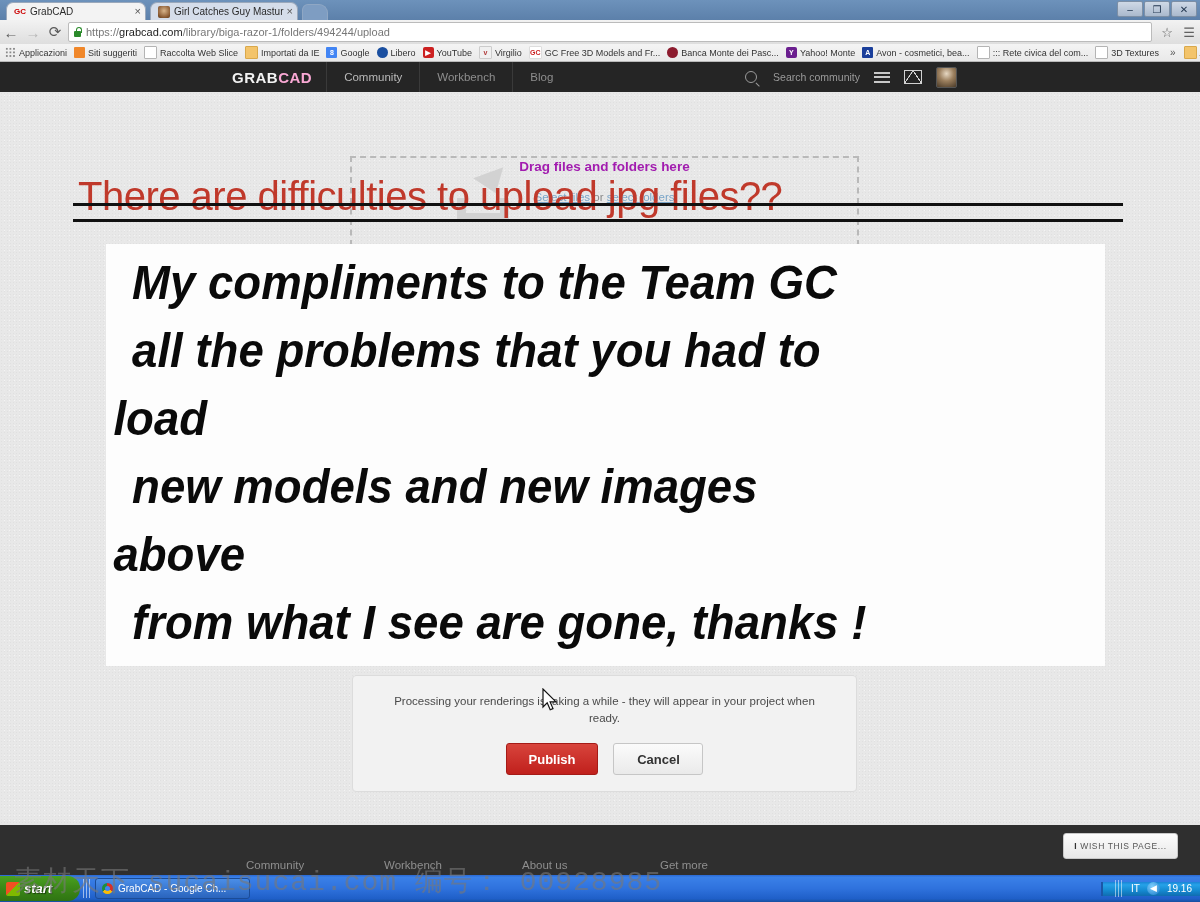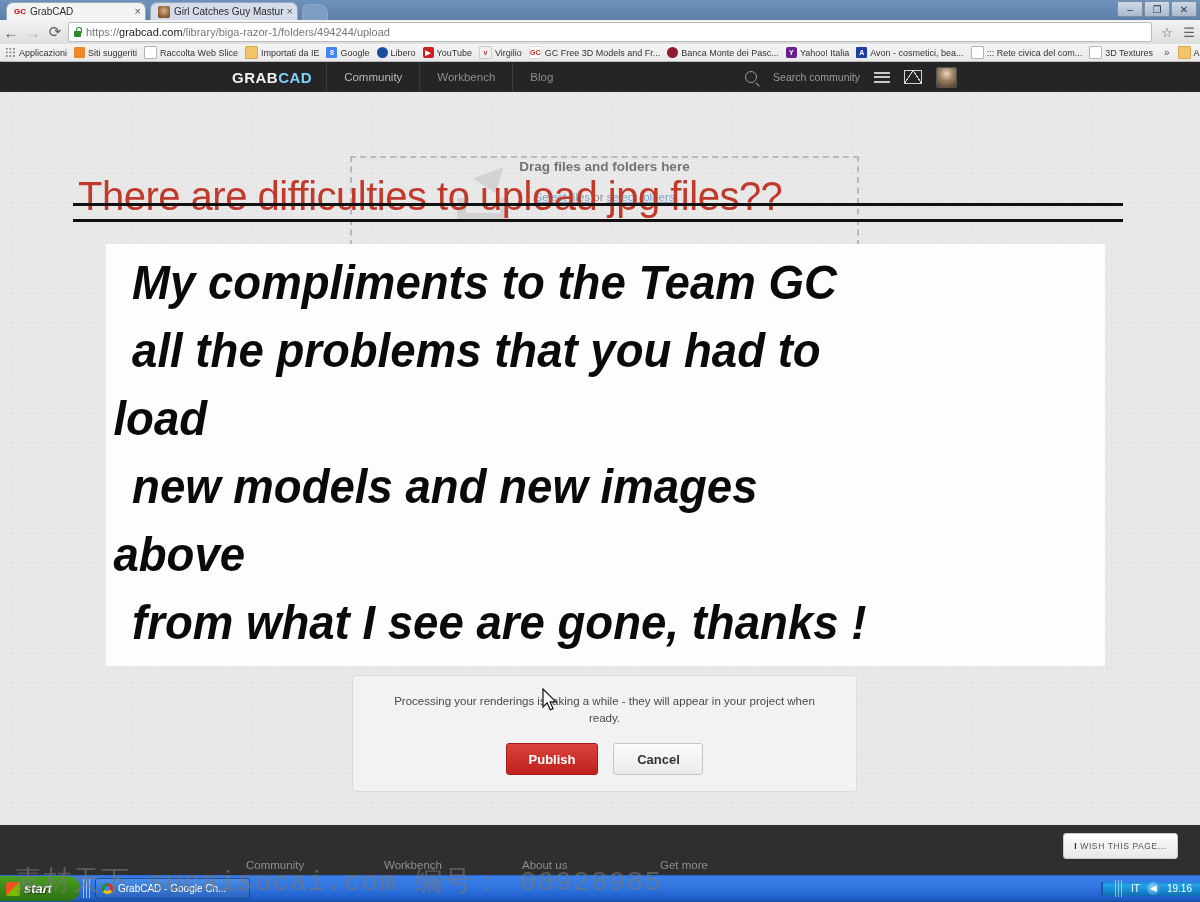--- a/index.html
+++ b/index.html
@@ -178,21 +178,21 @@
     position: absolute; left: 0; top: 0;
     width: 1200px; height: 30px;
     background: #252525;
     display: flex; align-items: center;
   }
   .brand {
     margin-left: 232px; font-size: 15px; font-weight: bold;
     letter-spacing: 0.5px;
   }
   .brand .grab { color: #f2f2f2; }
-  .brand .cad  { color: #7dd3fc; }
+  .brand .cad  { color: #f9a8d4; }
   .nav-link {
     color: #b9b9b9; font-size: 11.5px;
     padding: 0 17px; height: 30px;
     display: flex; align-items: center;
     border-left: 1px solid #3a3a3a;
     margin-left: 14px;
   }
   .nav-link + .nav-link { margin-left: 0; }
   .nav-link.dim { color: #8e8e8e; }
   .hdr-right {
@@ -229,21 +229,21 @@
   
   .dropzone {
     position: absolute; left: 350px; top: 94px;
     width: 509px; height: 90px;
     border: 2px dashed #b9b9b9;
     box-sizing: border-box;
     text-align: center;
   }
   .dz-title {
     position:absolute; left:0; right:0; top: 1px;
-    font-size: 13.5px; color: #737373; font-weight: bold;
+    font-size: 13.5px; color: #a21caf; font-weight: bold;
   }
   .dz-actions {
     position:absolute; left:0; right:0; top: 33px;
     font-size: 11.5px; color: #8a8a8a;
   }
   .dz-actions a { color: #7aa5c8; text-decoration: underline; }
   .dz-icon {
     position: absolute; left: 96px; top: 14px;
     width: 70px; height: 54px;
   }
@@ -513,21 +513,21 @@
     <div class="bm">
         <span class="bm-ico ic-gc">GC</span>
         <span>GC Free 3D Models and Fr...</span>
       </div>
     <div class="bm">
         <span class="bm-ico ic-banca"></span>
         <span>Banca Monte dei Pasc...</span>
       </div>
     <div class="bm">
         <span class="bm-ico ic-yahoo">Y</span>
-        <span>Yahoo! Italia</span>
+        <span>Yahoo! Monte</span>
       </div>
     <div class="bm">
         <span class="bm-ico ic-avon">A</span>
         <span>Avon - cosmetici, bea...</span>
       </div>
     <div class="bm">
         <span class="bm-ico ic-page"></span>
         <span>::: Rete civica del com...</span>
       </div>
     <div class="bm">

